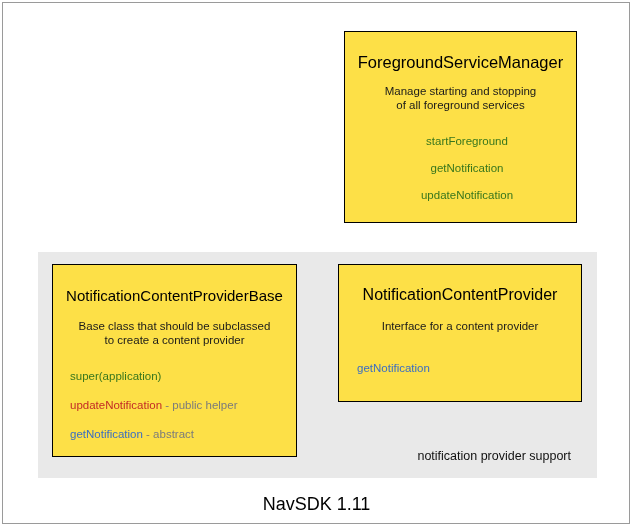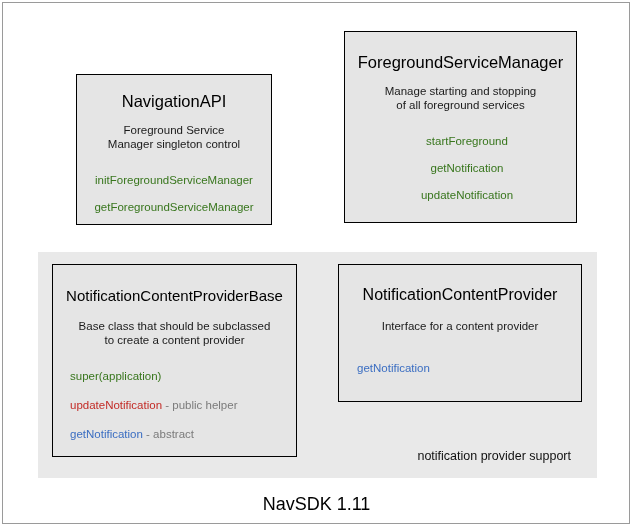--- a/index.html
+++ b/index.html
@@ -32,21 +32,21 @@
     position: absolute;
     left: 38px;
     top: 252px;
     width: 559px;
     height: 226px;
     background: #e9e9e9;
     box-sizing: border-box;
   }
   .class-box {
     position: absolute;
-    background: #e5e5e5;
+    background: #fde047;
     border: 1px solid #000000;
     box-sizing: border-box;
   }
   .box-nav {
     left: 76px;
     top: 74px;
     width: 196px;
     height: 151px;
   }
   .box-fsm {
@@ -143,35 +143,20 @@
     color: #000000;
   }
 </style>
 </head>
 <body>
 
 <div id="canvas">
 
   <div class="outer-frame"></div>
 
-  <div class="class-box box-nav">
-    <div class="cls-title">NavigationAPI</div>
-    <div class="cls-desc">
-      <div>Foreground Service</div>
-      <div>Manager singleton control</div>
-    </div>
-    <ul class="member-list">
-      <li class="member">
-        <span class="m-green">initForegroundServiceManager</span><span class="suffix"></span>
-      </li>
-      <li class="member">
-        <span class="m-green">getForegroundServiceManager</span><span class="suffix"></span>
-      </li>
-    </ul>
-  </div>
 
   <div class="class-box box-fsm">
     <div class="cls-title">ForegroundServiceManager</div>
     <div class="cls-desc">
       <div>Manage starting and stopping</div>
       <div>of all foreground services</div>
     </div>
     <ul class="member-list">
       <li class="member">
         <span class="m-green">startForeground</span><span class="suffix"></span>

